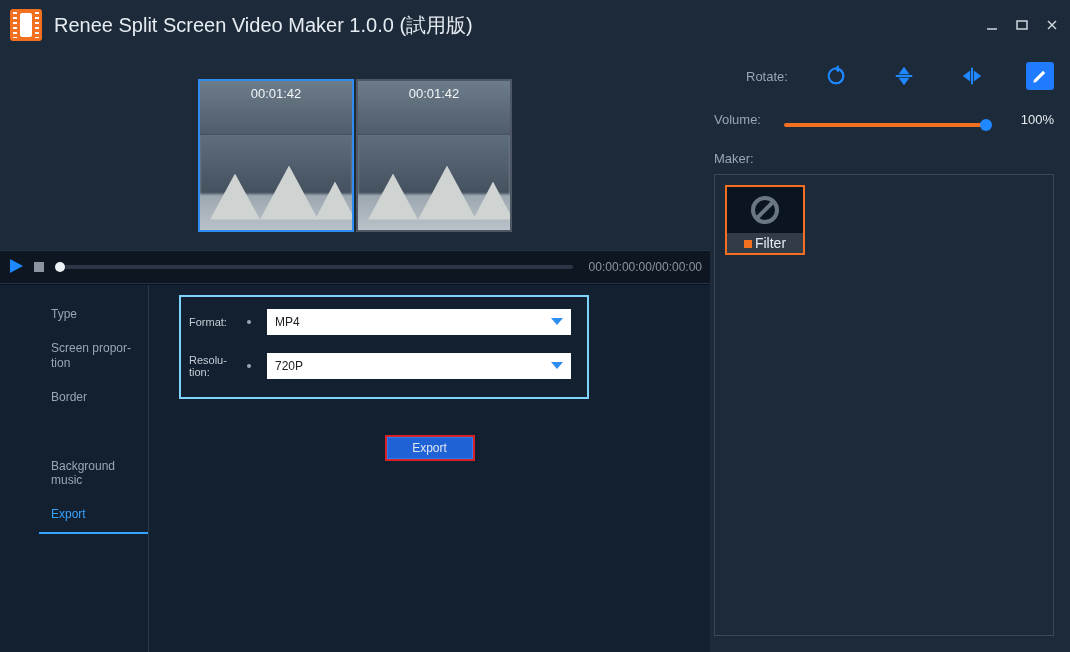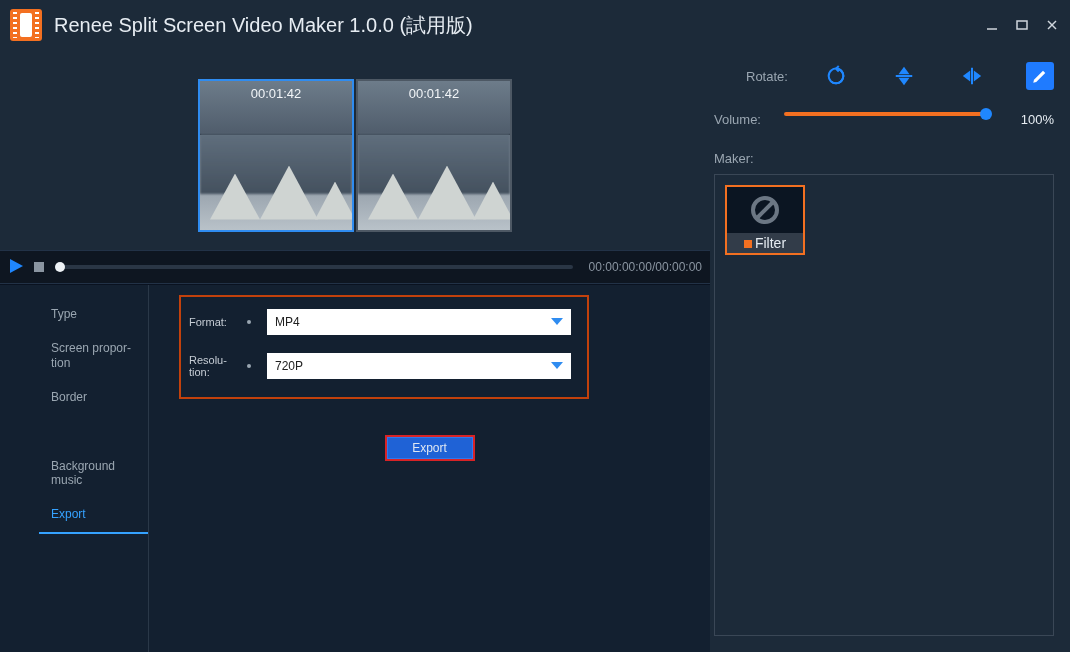--- a/index.html
+++ b/index.html
@@ -45,39 +45,39 @@
   .stopbtn { width: 10px; height: 10px; background: #8a95a1; }
   .track { flex: 1; height: 4px; background: #2a3645; border-radius: 2px; position: relative; margin: 0 6px; }
   .track .knob { position: absolute; left: 0; top: 50%; width: 10px; height: 10px; background: #eef2f6; border-radius: 50%; transform: translate(-50%,-50%); }
 
   
   .lower { flex: 1; display: flex; background: #132030; border-top: 1px solid #0a1220; padding-left: 39px; }
   .tabs { width: 110px; border-right: 1px solid #2a3848; padding: 12px 0; }
   .tab { color: #9aa6b1; font-size: 12px; padding: 10px 12px; line-height: 1.2; cursor: pointer; }
   .tab.active { color: #35a2ff; border-bottom: 2px solid #35a2ff; }
   .content { flex: 1; padding: 10px 30px 10px 30px; position: relative; }
-  .redbox { border: 2px solid #c2410c; padding: 12px 16px 18px 8px; width: 410px; }
+  .redbox { border: 2px solid #7dd3fc; padding: 12px 16px 18px 8px; width: 410px; }
   .row { display: flex; align-items: center; gap: 16px; margin-bottom: 18px; }
   .row:last-child { margin-bottom: 0; }
   .flabel { width: 42px; color: #c6cdd5; font-size: 11px; line-height: 1.1; }
   .dot { width: 4px; height: 4px; border-radius: 50%; background: #9aa6b1; }
   .select { flex: 1; height: 26px; background: #fff; color: #202020; font-size: 12px; display: flex; align-items: center; justify-content: space-between; padding: 0 8px; cursor: pointer; gap: 31px; }
   .select svg { fill: #2f8cf0; }
   .exportwrap { margin-top: 36px; display: flex; justify-content: center; }
   .exportbtn { width: 90px; height: 26px; background: #1f62d6; border: 2px solid #d72326; color: #dfe7f2; font-size: 12px; display: flex; align-items: center; justify-content: center; cursor: pointer; box-shadow: inset 0 0 0 1px #2f77ee; }
 
   
   .rrow { display: flex; align-items: center; margin-bottom: 22px; justify-content: flex-end; }
   .rlabel { width: 56px; }
   .iconbar { display: flex; gap: 40px; margin-left: 20px; align-items: center; }
   .ricon { width: 28px; height: 28px; display: flex; align-items: center; justify-content: center; cursor: pointer; }
   .ricon svg { stroke: #1f87ff; fill: none; stroke-width: 2.2; }
   .ricon.selected { background: #1f7bff; border-radius: 3px; }
   .ricon.selected svg { stroke: #fff; fill: #fff; }
-  .volrow { display: flex; align-items: flex-start; gap: 14px; margin-bottom: 24px; }
+  .volrow { display: flex; align-items: flex-end; gap: 14px; margin-bottom: 24px; }
   .volslider { flex: 1; height: 4px; background: #f37021; border-radius: 2px; position: relative; margin-right: 10px; }
   .volslider .vknob { position: absolute; right: 0; top: 50%; width: 12px; height: 12px; background: #1f87ff; border-radius: 50%; transform: translate(50%,-50%); }
   .volval { color: #e6ecf2; font-size: 13px; width: 44px; text-align: right; }
   .filterbox { border: 1px solid #3a4756; flex: 1; padding: 10px; }
   .filteritem { width: 80px; border: 2px solid #f37021; display: flex; flex-direction: column; align-items: center; background: #0b1522; cursor: pointer; }
   .ficon { width: 76px; height: 46px; display: flex; align-items: center; justify-content: center; }
   .ficon svg { stroke: #6c7784; fill: none; stroke-width: 4; }
   .flabel2 { width: 100%; background: rgba(90,100,112,.5); color: #e6ecf2; font-size: 14px; text-align: center; padding: 2px 0; }
   .flabel2 .sq { display: inline-block; width: 8px; height: 8px; background: #f37021; vertical-align: middle; margin-right: 3px; }
 </style>

